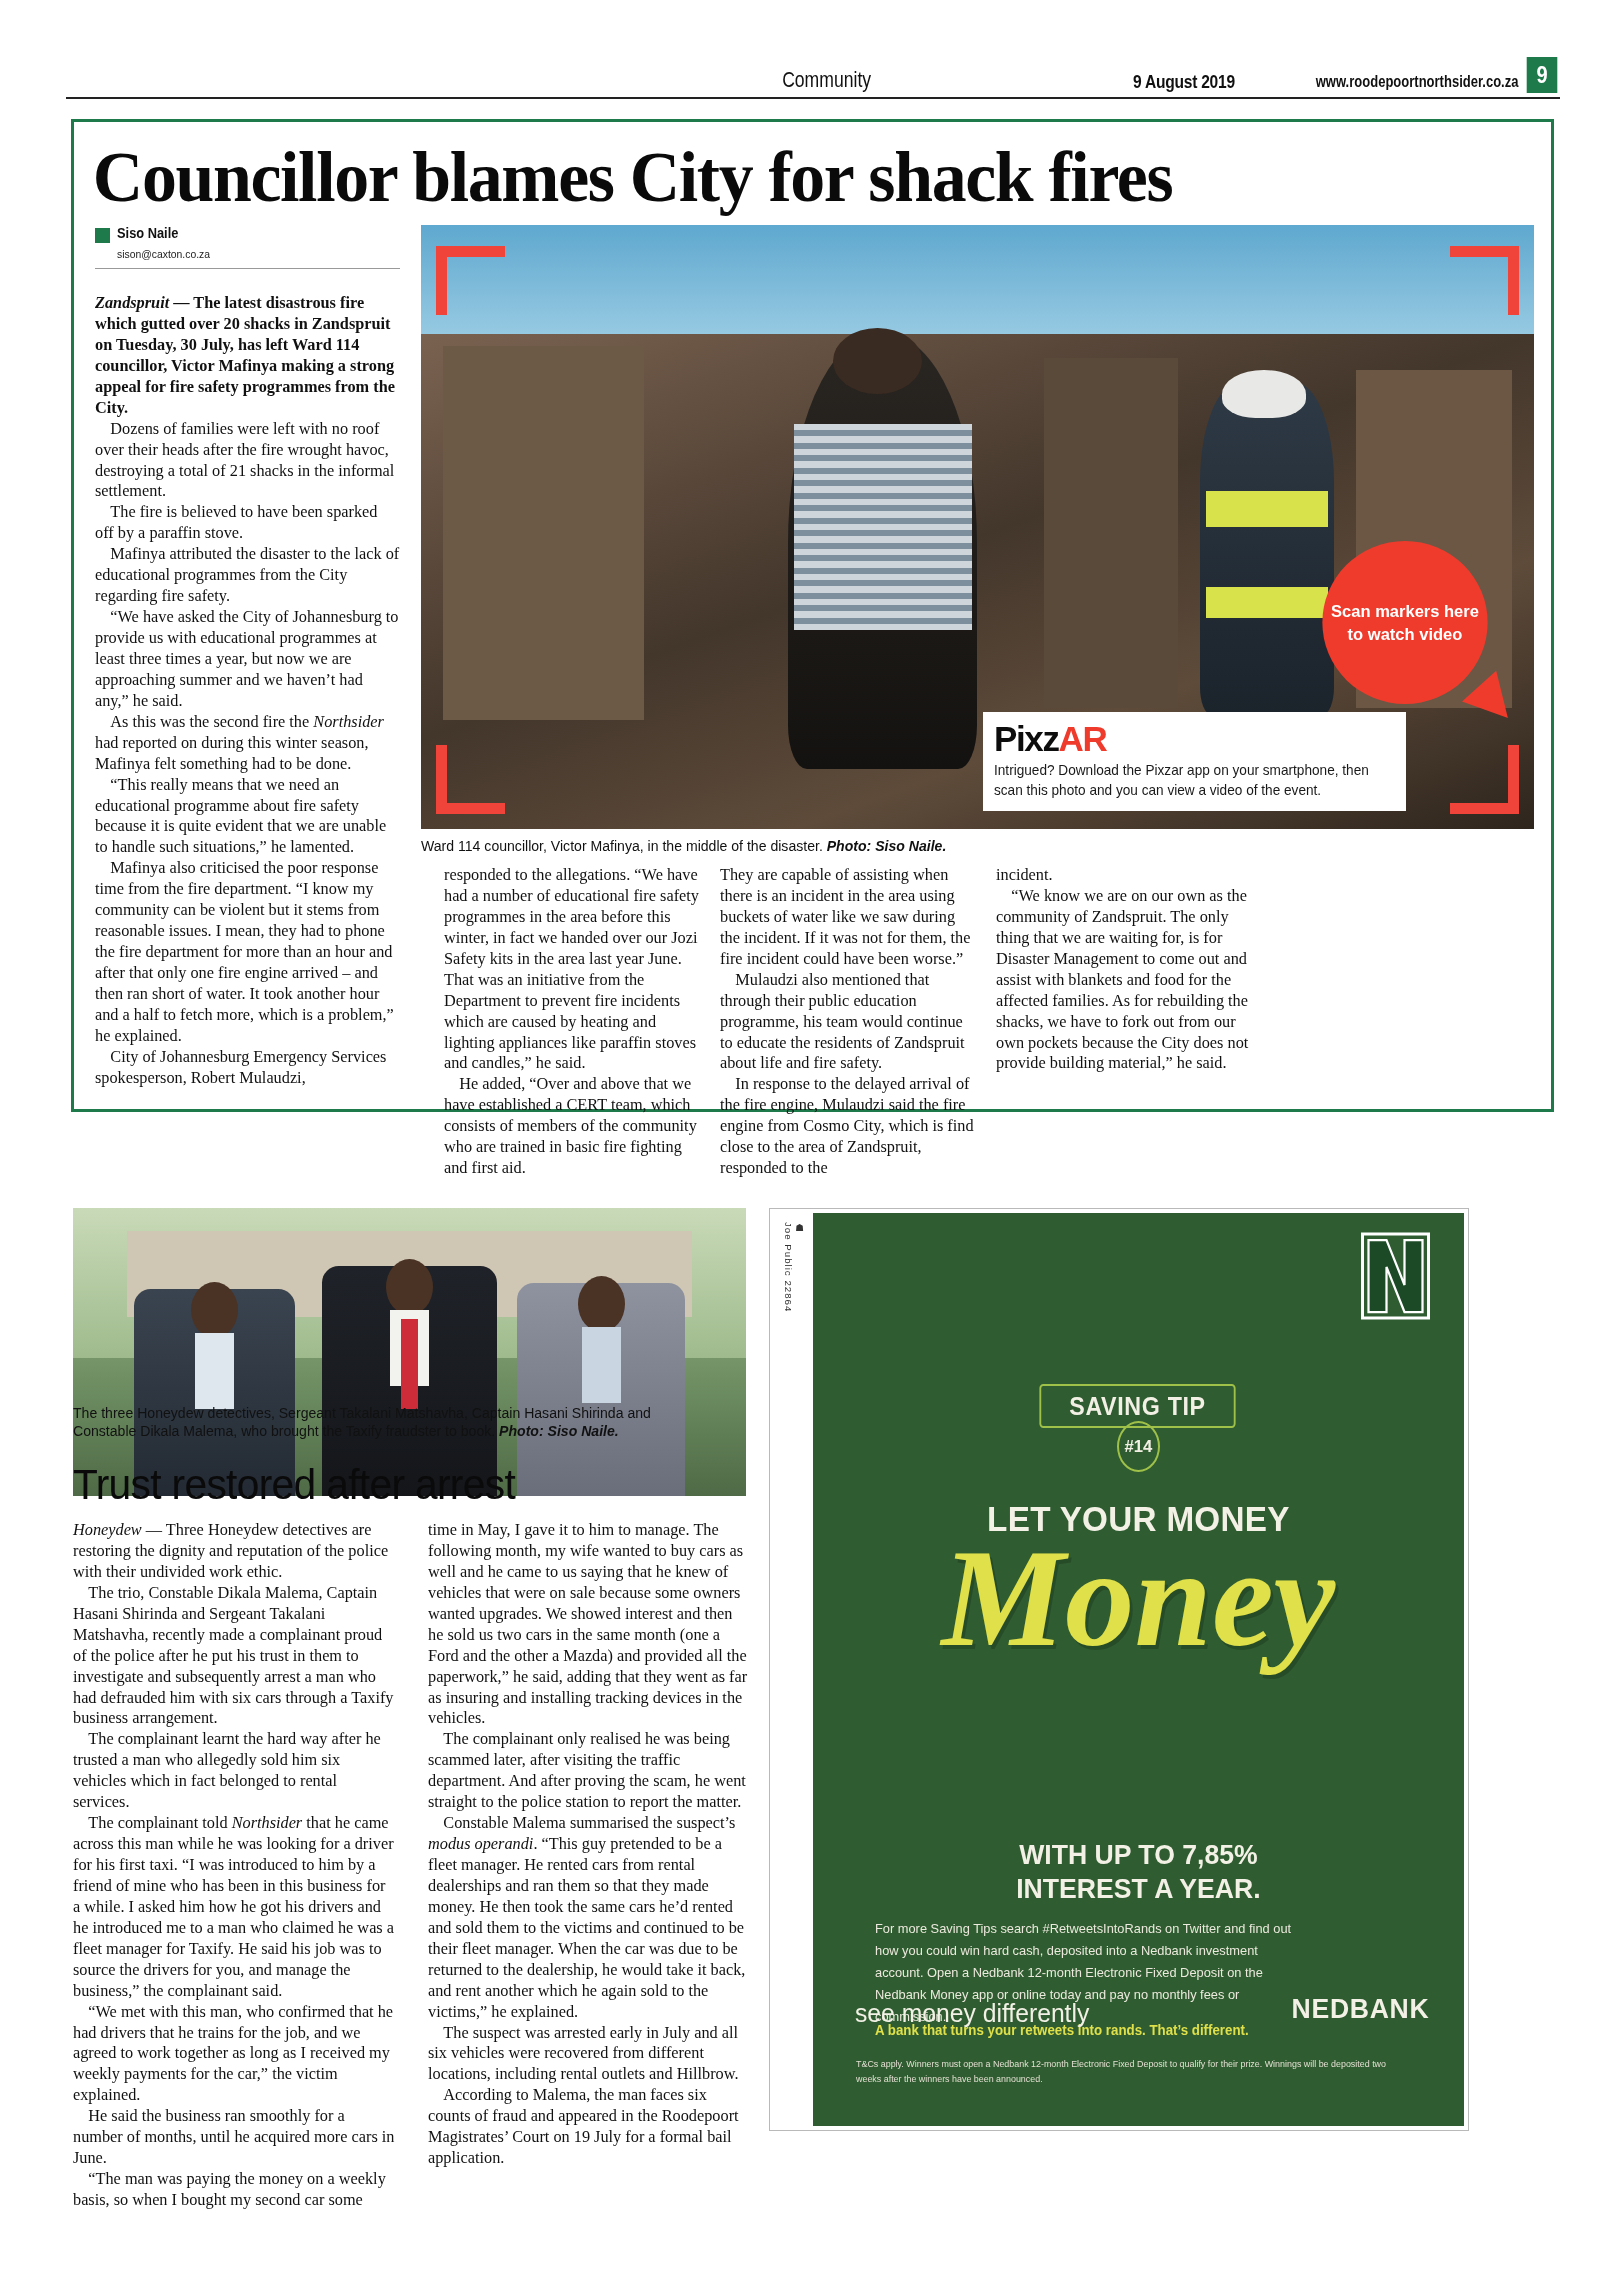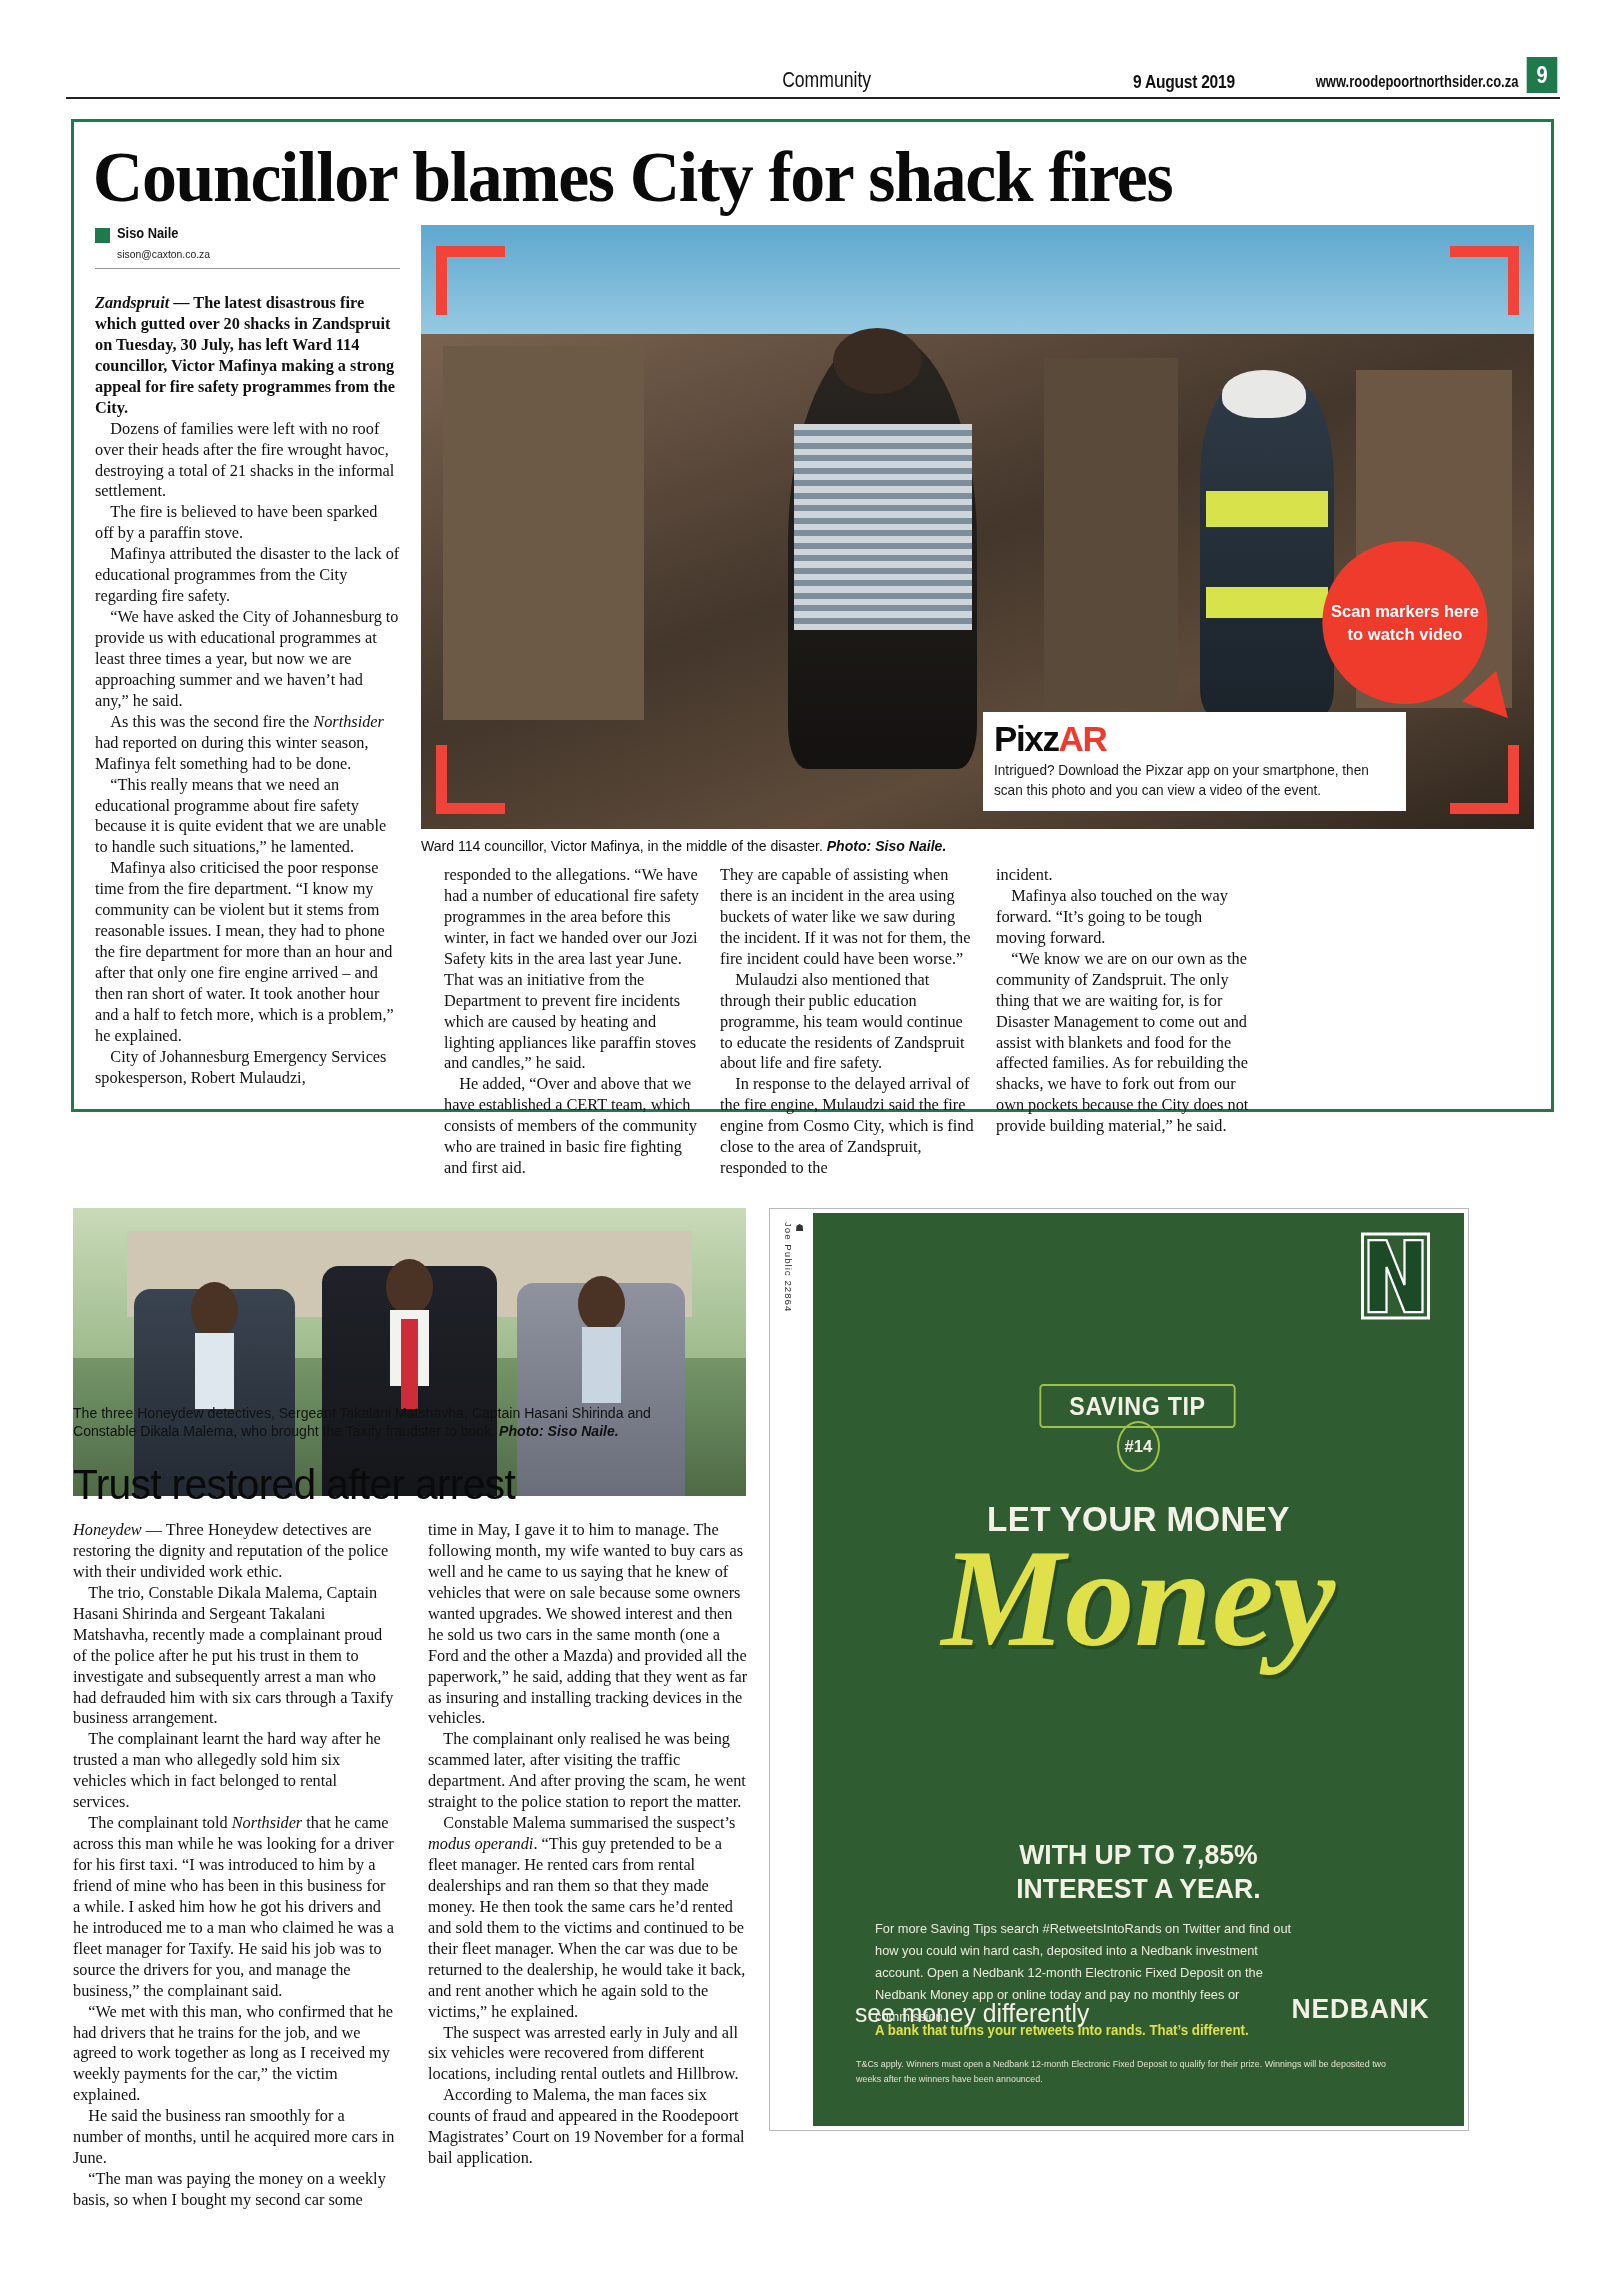--- a/index.html
+++ b/index.html
@@ -358,21 +358,20 @@
         <p class="first">responded to the allegations. “We have had a number of educational fire safety programmes in the area before this winter, in fact we handed over our Jozi Safety kits in the area last year June. That was an initiative from the Department to prevent fire incidents which are caused by heating and lighting appliances like paraffin stoves and candles,” he said.</p>
         <p>He added, “Over and above that we have established a CERT team, which consists of members of the community who are trained in basic fire fighting and first aid.</p>
       </div>
       <div class="col">
         <p class="first">They are capable of assisting when there is an incident in the area using buckets of water like we saw during the incident. If it was not for them, the fire incident could have been worse.”</p>
         <p>Mulaudzi also mentioned that through their public education programme, his team would continue to educate the residents of Zandspruit about life and fire safety.</p>
         <p>In response to the delayed arrival of the fire engine, Mulaudzi said the fire engine from Cosmo City, which is find close to the area of Zandspruit, responded to the</p>
       </div>
       <div class="col">
         <p class="first">incident.</p>
-        <p>Mafinya also touched on the way forward. “It’s going to be tough moving forward.</p>
         <p>“We know we are on our own as the community of Zandspruit. The only thing that we are waiting for, is for Disaster Management to come out and assist with blankets and food for the affected families. As for rebuilding the shacks, we have to fork out from our own pockets because the City does not provide building material,” he said.</p>
       </div>
     </div>
   </div>
 
   <div class="photo-detectives">
     <div class="wall"></div>
     <div class="house"></div>
     <div class="det det1">
         <div class="head"></div>
@@ -404,21 +403,21 @@
       <p>The complainant told <i>Northsider</i> that he came across this man while he was looking for a driver for his first taxi. “I was introduced to him by a friend of mine who has been in this business for a while. I asked him how he got his drivers and he introduced me to a man who claimed he was a fleet manager for Taxify. He said his job was to source the drivers for you, and manage the business,” the complainant said.</p>
       <p>“We met with this man, who confirmed that he had drivers that he trains for the job, and we agreed to work together as long as I received my weekly payments for the car,” the victim explained.</p>
       <p>He said the business ran smoothly for a number of months, until he acquired more cars in June.</p>
       <p>“The man was paying the money on a weekly basis, so when I bought my second car some</p>
     </div>
     <div class="col">
       <p class="first">time in May, I gave it to him to manage. The following month, my wife wanted to buy cars as well and he came to us saying that he knew of vehicles that were on sale because some owners wanted upgrades. We showed interest and then he sold us two cars in the same month (one a Ford and the other a Mazda) and provided all the paperwork,” he said, adding that they went as far as insuring and installing tracking devices in the vehicles.</p>
       <p>The complainant only realised he was being scammed later, after visiting the traffic department. And after proving the scam, he went straight to the police station to report the matter.</p>
       <p>Constable Malema summarised the suspect’s <i>modus operandi</i>. “This guy pretended to be a fleet manager. He rented cars from rental dealerships and ran them so that they made money. He then took the same cars he’d rented and sold them to the victims and continued to be their fleet manager. When the car was due to be returned to the dealership, he would take it back, and rent another which he again sold to the victims,” he explained.</p>
       <p>The suspect was arrested early in July and all six vehicles were recovered from different locations, including rental outlets and Hillbrow.</p>
-      <p>According to Malema, the man faces six counts of fraud and appeared in the Roodepoort Magistrates’ Court on 19 November for a formal bail application.</p>
+      <p>According to Malema, the man faces six counts of fraud and appeared in the Roodepoort Magistrates’ Court on 19 July for a formal bail application.</p>
     </div>
   </div>
 
   <div class="ad-wrap">
     <div class="ad-side">
       <span class="credit-icon">☗</span>
       <span>Joe Public 22864</span>
     </div>
 
     <div class="ad">

